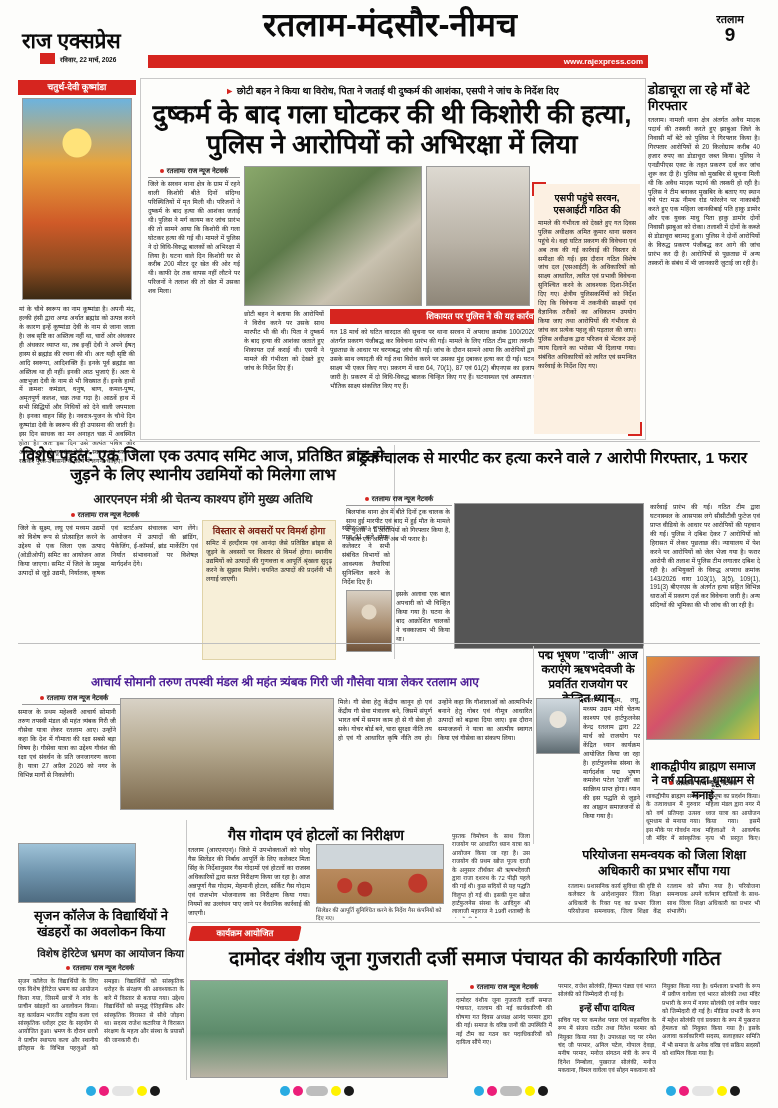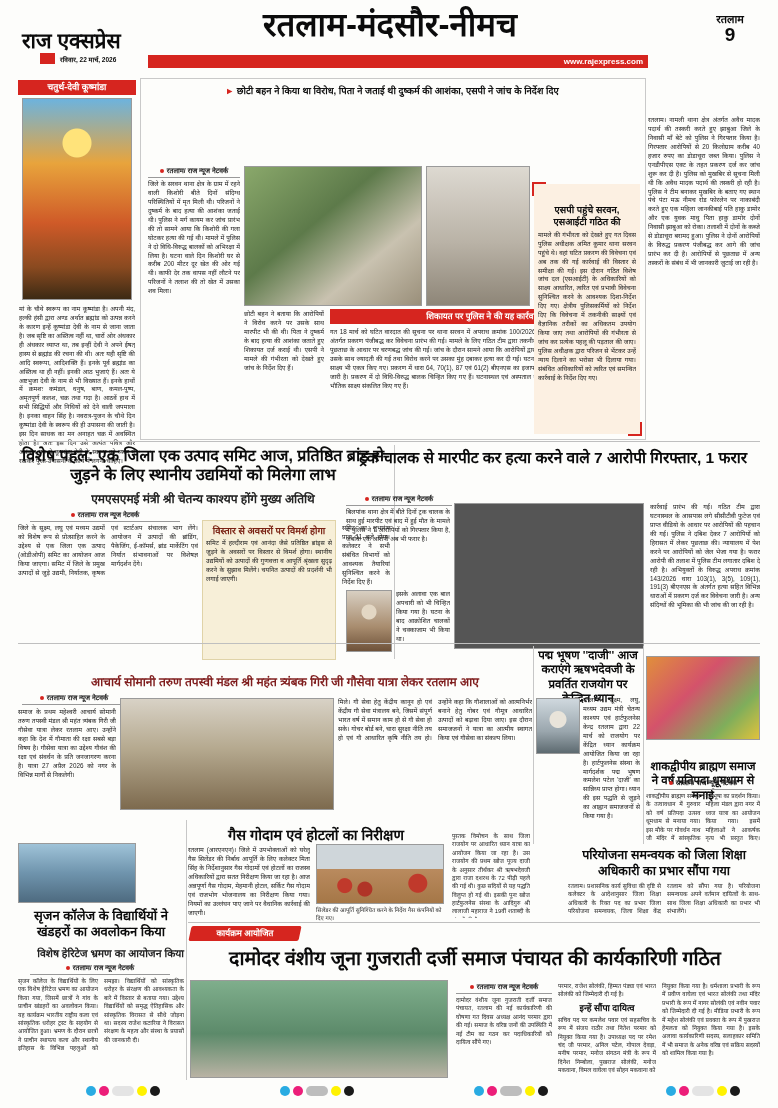--- a/index.html
+++ b/index.html
@@ -32,21 +32,21 @@
           radial-gradient(circle at 38% 76%,#b03427 0 7px,rgba(0,0,0,0) 8px),
           radial-gradient(circle at 80% 66%,#c0392b 0 9px,rgba(0,0,0,0) 10px),
           linear-gradient(180deg,#cfd6da 0%,#cfd6da 42%,#b98a5e 42%,#a57747 100%);}
   .ph-heritage{background:linear-gradient(180deg,#9fc3d8 0%,#6f94ad 50%,#4e6b80 100%);}
   .ph-darji{background:linear-gradient(180deg,#7fae8c 0%,#5c8a6a 55%,#b9b3a4 100%);}
   .ph-portrait{background:radial-gradient(circle at 50% 35%,#e3d7c4 0 7px,rgba(0,0,0,0) 8px),
                linear-gradient(180deg,#d8cfc2 0%,#a88c6e 60%,#6e523a 100%);}
   .hr{background:#bfbfbf;height:1px;}
   .vr{background:#c7c7c7;width:1px;}
   .frame{border:1px solid #c9c9c9;}
-  .spbox{background:#fcf0e2;box-sizing:border-box;padding:20px 4px;}
+  .spbox{background:#fcf0e2;box-sizing:border-box;padding:8px 4px;}
   .spbox:before{content:"";position:absolute;left:-2px;top:-2px;width:12px;height:12px;
                 border-left:2px solid #d6251f;border-top:2px solid #d6251f;}
   .spbox:after{content:"";position:absolute;right:-2px;bottom:-2px;width:12px;height:12px;
                border-right:2px solid #d6251f;border-bottom:2px solid #d6251f;}
   .box-cream{background:#f7efd8;border:1px solid #e0d3a8;box-sizing:border-box;padding:3px;}
   .kicker-arrow{color:#d6251f;font-size:9px;}
   .badge{background:#d6251f;color:#fff;font-weight:bold;font-size:8.5px;line-height:15px;
          text-align:center;transform:skewX(-12deg);border-radius:2px;}
   .badge>span{display:block;transform:skewX(12deg);}
   .regs{display:flex;gap:3px;align-items:center;}
@@ -71,41 +71,43 @@
 
   <div class="abs red c hl" style="left:18px;top:80px;width:118px;height:15px;font-size:9px;line-height:15px;">चतुर्थ-देवी कूष्मांडा</div>
   <div class="abs photo ph-goddess" style="left:22px;top:98px;width:110px;height:202px;"></div>
   <div class="abs t" style="left:19px;top:305px;width:116px;height:336px;">मां के चौथे स्वरूप का नाम कूष्मांडा है। अपनी मंद, हल्की हंसी द्वारा अण्ड अर्थात ब्रह्मांड को उत्पन्न करने के कारण इन्हें कूष्मांडा देवी के नाम से जाना जाता है। जब सृष्टि का अस्तित्व नहीं था, चारों ओर अंधकार ही अंधकार व्याप्त था, तब इन्हीं देवी ने अपने ईषत् हास्य से ब्रह्मांड की रचना की थी। अतः यही सृष्टि की आदि स्वरूपा, आदिशक्ति हैं। इनके पूर्व ब्रह्मांड का अस्तित्व था ही नहीं। इनकी आठ भुजाएं हैं। अतः ये अष्टभुजा देवी के नाम से भी विख्यात हैं। इनके हाथों में क्रमशः कमंडल, धनुष, बाण, कमल-पुष्प, अमृतपूर्ण कलश, चक्र तथा गदा है। आठवें हाथ में सभी सिद्धियों और निधियों को देने वाली जपमाला है। इनका वाहन सिंह है। नवरात्र-पूजन के चौथे दिन कूष्मांडा देवी के स्वरूप की ही उपासना की जाती है। इस दिन साधक का मन अनाहत चक्र में अवस्थित होता है। अतः इस दिन उसे अत्यंत पवित्र और अचंचल मन से कूष्मांडा देवी के स्वरूप को ध्यान में रखकर पूजा-उपासना के कार्य में लगना चाहिए।</div>
 
   <div class="abs frame" style="left:140px;top:78px;width:504px;height:360px;"></div>
   <div class="abs c" style="left:150px;top:84px;width:484px;font-size:9.5px;font-weight:bold;">
     <span class="kicker-arrow">►</span>
     <span>छोटी बहन ने किया था विरोध, पिता ने जताई थी दुष्कर्म की आशंका, एसपी ने जांच के निर्देश दिए</span>
   </div>
+  <div class="abs hl c" style="left:146px;top:100px;width:492px;font-size:26px;line-height:1.15;">दुष्कर्म के बाद गला घोटकर की थी किशोरी की हत्या, पुलिस ने आरोपियों को अभिरक्षा में लिया</div>
   <div class="abs byline" style="left:148px;top:166px;width:92px;">
     <span class="dot"></span>
     <span>रतलाम/ राज न्यूज नेटवर्क</span>
   </div>
   <div class="abs t" style="left:148px;top:180px;width:92px;height:253px;">जिले के सरवन थाना क्षेत्र के ग्राम में रहने वाली किशोरी बीते दिनों संदिग्ध परिस्थितियों में मृत मिली थी। परिजनों ने दुष्कर्म के बाद हत्या की आशंका जताई थी। पुलिस ने मर्ग कायम कर जांच प्रारंभ की तो सामने आया कि किशोरी की गला घोटकर हत्या की गई थी। मामले में पुलिस ने दो विधि-विरुद्ध बालकों को अभिरक्षा में लिया है। घटना वाले दिन किशोरी घर से करीब 200 मीटर दूर खेत की ओर गई थी। काफी देर तक वापस नहीं लौटने पर परिजनों ने तलाश की तो खेत में उसका शव मिला।</div>
   <div class="abs photo ph-scene" style="left:244px;top:166px;width:178px;height:140px;"></div>
   <div class="abs photo ph-corridor" style="left:426px;top:166px;width:104px;height:140px;"></div>
   <div class="abs t" style="left:244px;top:310px;width:80px;height:124px;">छोटी बहन ने बताया कि आरोपियों ने विरोध करने पर उसके साथ मारपीट भी की थी। पिता ने दुष्कर्म के बाद हत्या की आशंका जताते हुए शिकायत दर्ज कराई थी। एसपी ने मामले की गंभीरता को देखते हुए जांच के निर्देश दिए हैं।</div>
   <div class="abs red c hl" style="left:330px;top:309px;width:306px;height:15px;font-size:8.5px;line-height:15px;">शिकायत पर पुलिस ने की यह कार्रवाई</div>
   <div class="abs t" style="left:330px;top:328px;width:306px;height:106px;">गत 18 मार्च को घटित वारदात की सूचना पर थाना सरवन में अपराध क्रमांक 100/2026 धारा 137(2), 108(1), 3(5) बीएनएस के अंतर्गत प्रकरण पंजीबद्ध कर विवेचना प्रारंभ की गई। मामले के लिए गठित टीम द्वारा तकनीकी साक्ष्य, घटनास्थल निरीक्षण एवं संदेहियों से पूछताछ के आधार पर चरणबद्ध जांच की गई। जांच के दौरान सामने आया कि आरोपियों द्वारा बालिका को बहाने से खेत की ओर ले जाकर उसके साथ ज्यादती की गई तथा विरोध करने पर उसका मुंह दबाकर हत्या कर दी गई। घटना की पुष्टि हेतु घटनास्थल से आवश्यक भौतिक साक्ष्य भी एकत्र किए गए। प्रकरण में धारा 64, 70(1), 87 एवं 61(2) बीएनएस का इजाफा किया गया है तथा अग्रिम वैधानिक कार्रवाई जारी है। प्रकरण में दो विधि-विरुद्ध बालक चिन्हित किए गए हैं। घटनास्थल एवं अस्पताल से पुलिस एवं आरोपियों से संबंधित आवश्यक भौतिक साक्ष्य संकलित किए गए हैं।</div>
   <div class="abs spbox" style="left:534px;top:184px;width:106px;height:250px;">
     <div class="hl c" style="font-size:9.5px;line-height:1.25;margin-bottom:3px;">एसपी पहुंचे सरवन, एसआईटी गठित की</div>
     <div class="t" style="height:210px;">मामले की गंभीरता को देखते हुए गत दिवस पुलिस अधीक्षक अमित कुमार थाना सरवन पहुंचे थे। वहां घटित प्रकरण की विवेचना एवं अब तक की गई कार्रवाई की विस्तार से समीक्षा की गई। इस दौरान गठित विशेष जांच दल (एसआईटी) के अधिकारियों को साक्ष्य आधारित, त्वरित एवं प्रभावी विवेचना सुनिश्चित करने के आवश्यक दिशा-निर्देश दिए गए। क्षेत्रीय पुलिसकर्मियों को निर्देश दिए कि विवेचना में तकनीकी साक्ष्यों एवं वैज्ञानिक तरीकों का अधिकतम उपयोग किया जाए तथा आरोपियों की गंभीरता से जांच कर प्रत्येक पहलू की पड़ताल की जाए। पुलिस अधीक्षक द्वारा परिजन से भेंटकर उन्हें न्याय दिलाने का भरोसा भी दिलाया गया। संबंधित अधिकारियों को त्वरित एवं समन्वित कार्रवाई के निर्देश दिए गए।</div>
   </div>
 
+  <div class="abs hl" style="left:648px;top:82px;width:112px;font-size:13px;line-height:1.25;">डोडाचूरा ला रहे माँ बेटे गिरफ्तार</div>
   <div class="abs t" style="left:648px;top:116px;width:112px;height:334px;">रतलाम। नामली थाना क्षेत्र अंतर्गत अवैध मादक पदार्थ की तस्करी करते हुए झाबुआ जिले के निवासी माँ बेटे को पुलिस ने गिरफ्तार किया है। गिरफ्तार आरोपियों से 20 किलोग्राम करीब 40 हजार रुपए का डोडाचूरा जब्त किया। पुलिस ने एनडीपीएस एक्ट के तहत प्रकरण दर्ज कर जांच शुरू कर दी है। पुलिस को मुखबिर से सूचना मिली थी कि अवैध मादक पदार्थ की तस्करी हो रही है। पुलिस ने टीम बनाकर मुखबिर के बताए गए स्थान पंचे पंटा मऊ नीमच रोड फोरलेन पर नाकाबंदी करते हुए एक महिला जानकीबाई पति हाकु डामोर और एक युवक माधु पिता हाकु डामोर दोनों निवासी झाबुआ को रोका। तलाशी में दोनों के कब्जे से डोडाचूरा बरामद हुआ। पुलिस ने दोनों आरोपियों के विरुद्ध प्रकरण पंजीबद्ध कर आगे की जांच प्रारंभ कर दी है। आरोपियों से पूछताछ में अन्य तस्करों के संबंध में भी जानकारी जुटाई जा रही है।</div>
 
   <div class="abs hr" style="left:18px;top:441px;width:742px;"></div>
 
   <div class="abs hl c" style="left:18px;top:446px;width:370px;font-size:16px;line-height:1.2;">विशेष पहल: एक जिला एक उत्पाद समिट आज, प्रतिष्ठित ब्रांड से जुड़ने के लिए स्थानीय उद्यमियों को मिलेगा लाभ</div>
-  <div class="abs c" style="left:18px;top:490px;width:370px;font-size:12px;font-weight:bold;color:#222;">एमएसएमई मंत्री श्री चेतन्य काश्यप होंगे मुख्य अतिथि</div>
+  <div class="abs c" style="left:18px;top:490px;width:370px;font-size:12px;font-weight:bold;color:#222;">आरएनएन मंत्री श्री चेतन्य काश्यप होंगे मुख्य अतिथि</div>
   <div class="abs byline" style="left:30px;top:510px;width:150px;">
     <span class="dot"></span>
     <span>रतलाम/ राज न्यूज नेटवर्क</span>
   </div>
   <div class="abs t" style="left:18px;top:524px;width:180px;height:136px;column-count:2;column-gap:6px;">जिले के सूक्ष्म, लघु एवं मध्यम उद्यमों को विशेष रूप से प्रोत्साहित करने के उद्देश्य से एक जिला एक उत्पाद (ओडीओपी) समिट का आयोजन आज किया जाएगा। समिट में जिले के प्रमुख उत्पादों से जुड़े उद्यमी, निर्यातक, कृषक एवं स्टार्टअप संचालक भाग लेंगे। आयोजन में उत्पादों की ब्रांडिंग, पैकेजिंग, ई-कॉमर्स, ब्रांड मार्केटिंग एवं निर्यात संभावनाओं पर विशेषज्ञ मार्गदर्शन देंगे।</div>
   <div class="abs box-cream" style="left:202px;top:520px;width:134px;height:140px;">
     <div class="hl c" style="font-size:9.5px;color:#7a2213;margin-bottom:2px;">विस्तार से अवसरों पर विमर्श होगा</div>
     <div class="t" style="height:110px;">समिट में हल्दीराम एवं आनंदा जैसे प्रतिष्ठित ब्रांड्स से जुड़ने के अवसरों पर विस्तार से विमर्श होगा। स्थानीय उद्यमियों को उत्पादों की गुणवत्ता व आपूर्ति श्रृंखला सुदृढ़ करने के सुझाव मिलेंगे। चयनित उत्पादों की प्रदर्शनी भी लगाई जाएगी।</div>
   </div>
   <div class="abs t" style="left:342px;top:524px;width:48px;height:136px;">समिट का शुभारंभ प्रातः 11 बजे होगा। कलेक्टर ने सभी संबंधित विभागों को आवश्यक तैयारियां सुनिश्चित करने के निर्देश दिए हैं।</div>
@@ -118,21 +120,21 @@
     <span>रतलाम/ राज न्यूज नेटवर्क</span>
   </div>
   <div class="abs t" style="left:346px;top:508px;width:104px;height:78px;">बिलपांक थाना क्षेत्र में बीते दिनों ट्रक चालक के साथ हुई मारपीट एवं बाद में हुई मौत के मामले में पुलिस ने 7 आरोपियों को गिरफ्तार किया है, जबकि एक आरोपी अब भी फरार है।</div>
   <div class="abs photo ph-portrait" style="left:346px;top:590px;width:46px;height:62px;"></div>
   <div class="abs t" style="left:396px;top:590px;width:54px;height:62px;">इसके अलावा एक बाल अपचारी को भी चिन्हित किया गया है। घटना के बाद आक्रोशित चालकों ने चक्काजाम भी किया था।</div>
   <div class="abs photo ph-arrest" style="left:454px;top:503px;width:190px;height:146px;"></div>
   <div class="abs t" style="left:650px;top:503px;width:110px;height:140px;">कार्रवाई प्रारंभ की गई। गठित टीम द्वारा घटनास्थल के आसपास लगे सीसीटीवी फुटेज एवं प्राप्त वीडियो के आधार पर आरोपियों की पहचान की गई। पुलिस ने दबिश देकर 7 आरोपियों को हिरासत में लेकर पूछताछ की। न्यायालय में पेश करने पर आरोपियों को जेल भेजा गया है। फरार आरोपी की तलाश में पुलिस टीम लगातार दबिश दे रही है। अभियुक्तों के विरुद्ध अपराध क्रमांक 143/2026 धारा 103(1), 3(5), 109(1), 191(3) बीएनएस के अंतर्गत हत्या सहित विभिन्न धाराओं में प्रकरण दर्ज कर विवेचना जारी है। अन्य संदिग्धों की भूमिका की भी जांच की जा रही है।</div>
 
   <div class="abs hr" style="left:18px;top:643px;width:742px;"></div>
 
-  <div class="abs c" style="left:30px;top:673px;width:510px;font-size:12px;font-weight:bold;color:#7f1d1d;">आचार्य सोमानी तरुण तपस्वी मंडल श्री महंत त्र्यंबक गिरी जी गौसेवा यात्रा लेकर रतलाम आए</div>
+  <div class="abs c" style="left:30px;top:673px;width:510px;font-size:12px;font-weight:bold;color:#4c1d95;">आचार्य सोमानी तरुण तपस्वी मंडल श्री महंत त्र्यंबक गिरी जी गौसेवा यात्रा लेकर रतलाम आए</div>
   <div class="abs byline" style="left:22px;top:693px;width:104px;">
     <span class="dot"></span>
     <span>रतलाम/ राज न्यूज नेटवर्क</span>
   </div>
   <div class="abs t" style="left:18px;top:708px;width:98px;height:130px;">समाज के प्रथम महेश्वरी आचार्य सोमानी तरुण तपस्वी मंडल श्री महंत त्र्यंबक गिरी जी गौसेवा यात्रा लेकर रतलाम आए। उन्होंने कहा कि देश में गौमाता की रक्षा सबसे बड़ा विषय है। गौसेवा यात्रा का उद्देश्य गौवंश की रक्षा एवं संवर्धन के प्रति जनजागरण करना है। यात्रा 27 अप्रैल 2026 को नगर के विभिन्न मार्गों से निकलेगी।</div>
   <div class="abs photo ph-group" style="left:120px;top:698px;width:214px;height:112px;"></div>
   <div class="abs t" style="left:338px;top:698px;width:194px;height:126px;column-count:2;column-gap:6px;">मिले। गौ सेवा हेतु केंद्रीय कानून हो एवं केंद्रीय गौ सेवा मंत्रालय बने, जिसमें संपूर्ण भारत वर्ष में समान काम हो से गौ सेवा हो सके। गोचर बोर्ड बने, चारा सुरक्षा नीति तय हो एवं गौ आधारित कृषि नीति तय हो। उन्होंने कहा कि गौशालाओं को आत्मनिर्भर बनाने हेतु गोबर एवं गौमूत्र आधारित उत्पादों को बढ़ावा दिया जाए। इस दौरान समाजजनों ने यात्रा का आत्मीय स्वागत किया एवं गौसेवा का संकल्प लिया।</div>
 
   <div class="abs vr" style="left:533px;top:646px;height:198px;"></div>
   <div class="abs vr" style="left:643px;top:646px;height:198px;"></div>

